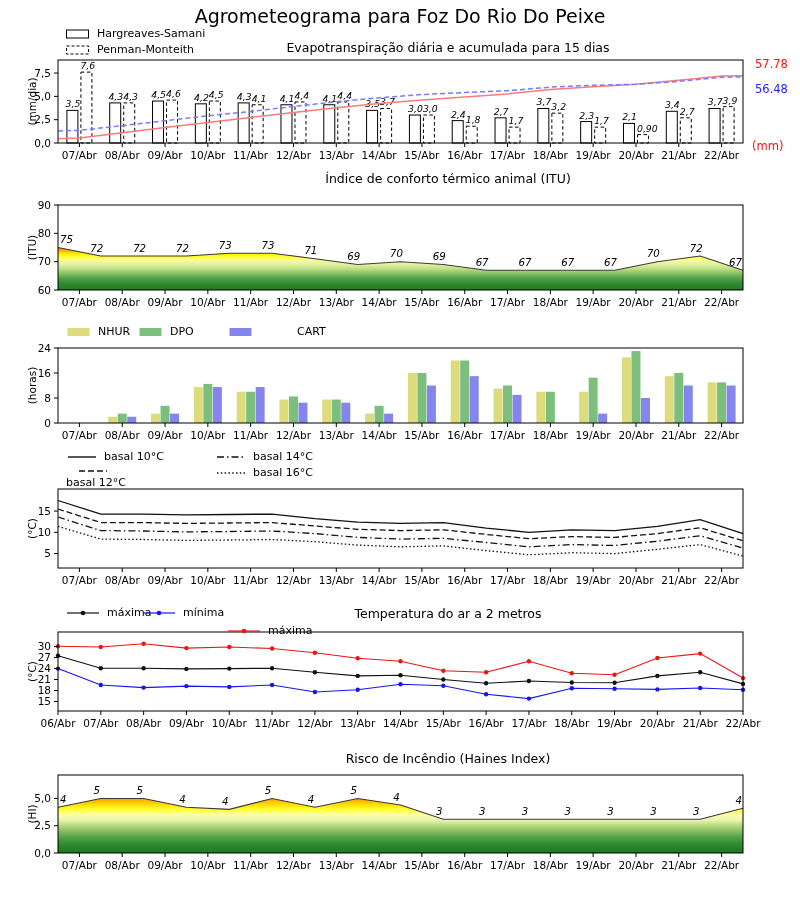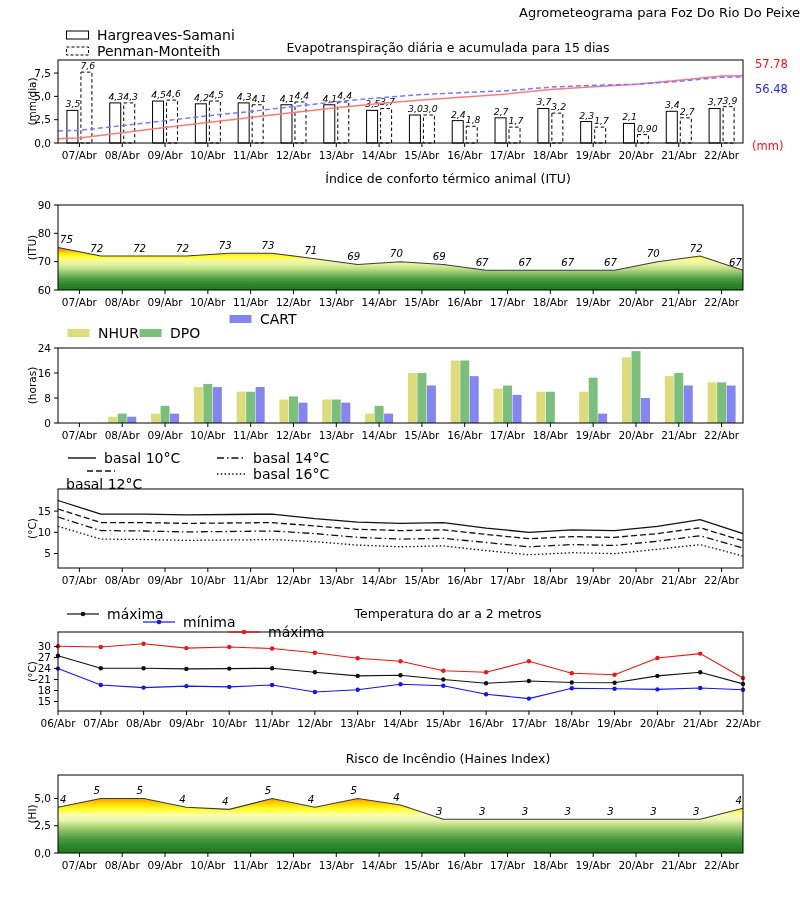--- a/index.html
+++ b/index.html
@@ -1,21 +1,21 @@
 <!DOCTYPE html>
 <html><head>
 <meta charset="utf-8">
 <style>
   html,body{margin:0;padding:0;background:#fff;}
   .page{position:relative;width:800px;height:900px;background:#fff;overflow:hidden;
         font-family:"DejaVu Sans","Liberation Sans",sans-serif;color:#000;}
   .plot-svg{position:absolute;left:0;}
   .title{position:absolute;left:0;width:800px;text-align:center;font-size:12.5px;padding-left:48px;}
-  .main-title{position:absolute;left:0;top:5px;width:800px;text-align:right;font-size:13px;}
-  .li{position:absolute;display:flex;align-items:center;font-size:14px;white-space:nowrap;}
+  .main-title{position:absolute;left:0;top:5px;width:800px;text-align:center;font-size:19px;}
+  .li{position:absolute;display:flex;align-items:center;font-size:11px;white-space:nowrap;}
   .li svg{margin-right:6px;flex:0 0 auto;}
   .tick{font:10.5px "DejaVu Sans","Liberation Sans",sans-serif;fill:#000;}
   .vlab{font:italic 9.3px "DejaVu Sans","Liberation Sans",sans-serif;fill:#000;}
   .alab{font:italic 10.2px "DejaVu Sans","Liberation Sans",sans-serif;fill:#000;}
   .rlab{font:11.5px "DejaVu Sans","Liberation Sans",sans-serif;}
 </style>
 </head>
 <body>
 
 <div class="page">
@@ -602,21 +602,21 @@
         <rect x="1.5" y="2" width="22" height="8" fill="#dcdc7d"></rect>
       </svg>
     <span>NHUR</span>
   </div>
   <div class="li" style="left:138px;top:325px;align-items:center;">
     <svg width="26" height="12">
         <rect x="1.5" y="2" width="22" height="8" fill="#7cbf7c"></rect>
       </svg>
     <span>DPO</span>
   </div>
-  <div class="li" style="left:228px;top:311px;">
+  <div class="li" style="left:228px;top:325px;gap:37px;">
     <svg width="26" height="12">
         <rect x="1.5" y="2" width="22" height="8" fill="#8585ee"></rect>
       </svg>
     <span>CART</span>
   </div>
 
   <div class="li" style="left:66px;top:450px;">
     <svg width="32" height="10">
         <line x1="2" y1="5" x2="30" y2="5" stroke="#111" stroke-width="1.4"></line>
       </svg>
@@ -641,21 +641,21 @@
     <span>basal 16°C</span>
   </div>
 
   <div class="li" style="left:65px;top:606px;">
     <svg width="36" height="10">
         <line x1="2" y1="5" x2="34" y2="5" stroke-width="1.2" stroke="#111111"></line>
         <circle cx="18" cy="5" r="2.3" fill="#111111"></circle>
       </svg>
     <span>máxima</span>
   </div>
-  <div class="li" style="left:141px;top:606px;margin-top:8px;">
+  <div class="li" style="left:141px;top:606px;">
     <svg width="36" height="10">
         <line x1="2" y1="5" x2="34" y2="5" stroke-width="1.2" stroke="#1515ee"></line>
         <circle cx="18" cy="5" r="2.3" fill="#1515ee"></circle>
       </svg>
     <span>mínima</span>
   </div>
   <div class="li" style="left:226px;top:606px;margin-top:18px;">
     <svg width="36" height="10">
         <line x1="2" y1="5" x2="34" y2="5" stroke-width="1.2" stroke="#ee1515"></line>
         <circle cx="18" cy="5" r="2.3" fill="#ee1515"></circle>

